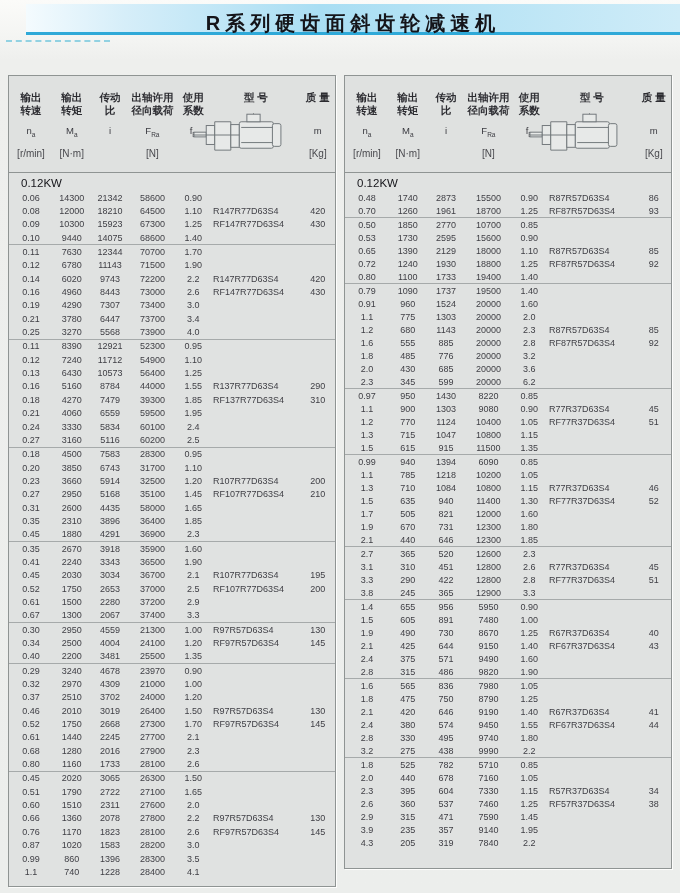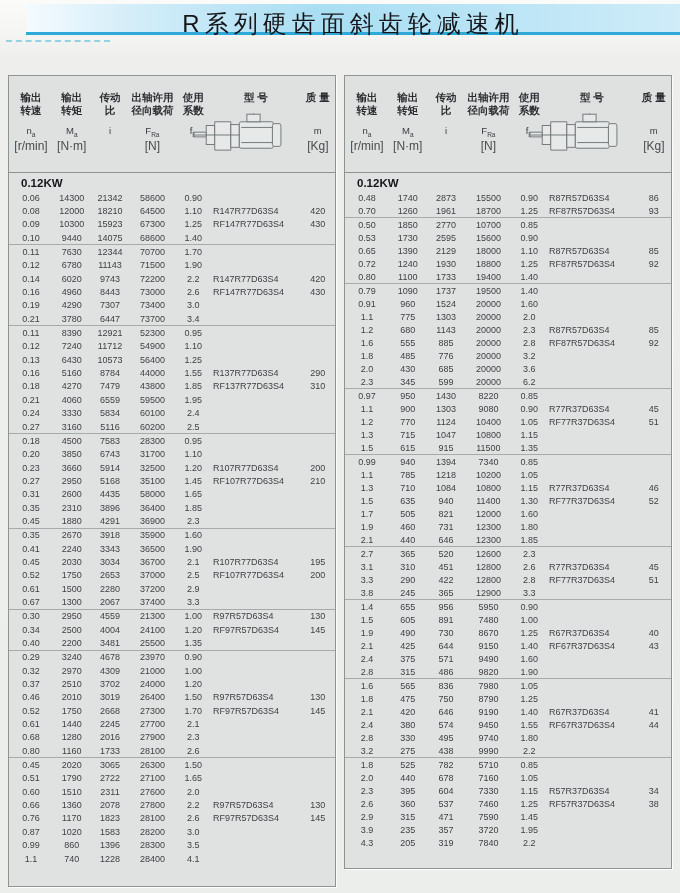--- a/index.html
+++ b/index.html
@@ -10,44 +10,44 @@
     -webkit-font-smoothing:antialiased;
   }
   
   .banner{
     position:absolute;left:26px;top:4px;right:0;height:28px;
     background:linear-gradient(90deg,#f4fbfe 0%,#d6eef9 15%,#a9def3 45%,#b9e4f5 70%,#cfecf8 100%);
     border-bottom:3px solid #2fa9d8;
     display:flex;align-items:center;justify-content:center;
   }
   .banner .title{
-    font-size:24px;font-weight:normal;color:#15151a;letter-spacing:5px;white-space:nowrap;margin-top:11px;
+    font-size:20px;font-weight:bold;color:#15151a;letter-spacing:5px;white-space:nowrap;margin-top:11px;
   }
   .dashes{
     position:absolute;left:6px;top:40px;width:104px;height:0;
     border-top:2px dashed #52bcd9;opacity:.6;
   }
   
   .panel{
     position:absolute;top:75px;width:328px;box-sizing:border-box;
     background:#e0e2e1;border:1px solid #8f9493;
     box-shadow:1px 1px 0 #fdfdfc;
   }
   .panel.left{left:8px;height:812px}
   .panel.right{left:344px;height:794px}
 
   .thead{height:97px;border-bottom:1px solid #8f9493;position:relative;box-sizing:border-box;background:#dfe1e0}
   .hgrid{display:grid;grid-template-columns:13.5% 11.5% 12% 14% 11% 27.5% 10.5%;text-align:center}
   .hlabels{padding-top:15px;font-size:10.5px;font-weight:bold;color:#2c2c31;line-height:12.5px}
   .hsym{margin-top:9px;font-size:9.5px;color:#3a3a40}
   .hsym sub{font-size:6.5px}
-  .hunit{margin-top:1px;font-size:12px;color:#4a4a4f}
+  .hunit{margin-top:10px;font-size:10px;color:#4a4a4f}
   .motor-icon{position:absolute;left:56.5%;top:36px;width:29%;height:46px}
 
-  .power{font-size:11.5px;font-weight:bold;color:#141419;padding:4px 0 2px 12px}
+  .power{font-size:11.5px;font-weight:normal;color:#141419;padding:4px 0 2px 12px}
   .group{border-top:1px solid #a6aaaa}
   .tbody .group:first-child{border-top:none}
   .row{
     display:grid;grid-template-columns:13.5% 11.5% 12% 14% 11% 27.5% 10.5%;
     height:13.35px;align-items:center;font-size:9px;color:#3e3e44;
   }
   .panel.right .row{height:13.0px}
   .cell{white-space:nowrap;overflow:visible}
   .c-num,.c-mass{text-align:center}
   .c-model{text-align:left;padding-left:2px}
@@ -194,20 +194,29 @@
           </div>
           <div class="row">
             <span class="cell c-num">0.21</span>
             <span class="cell c-num">3780</span>
             <span class="cell c-num">6447</span>
             <span class="cell c-num">73700</span>
             <span class="cell c-num">3.4</span>
             <span class="cell c-model"></span>
             <span class="cell c-mass"></span>
           </div>
+          <div class="row">
+            <span class="cell c-num">0.25</span>
+            <span class="cell c-num">3270</span>
+            <span class="cell c-num">5568</span>
+            <span class="cell c-num">73900</span>
+            <span class="cell c-num">4.0</span>
+            <span class="cell c-model"></span>
+            <span class="cell c-mass"></span>
+          </div>
         </div>
         <div class="group">
           <div class="row">
             <span class="cell c-num">0.11</span>
             <span class="cell c-num">8390</span>
             <span class="cell c-num">12921</span>
             <span class="cell c-num">52300</span>
             <span class="cell c-num">0.95</span>
             <span class="cell c-model"></span>
             <span class="cell c-mass"></span>
@@ -236,21 +245,21 @@
             <span class="cell c-num">8784</span>
             <span class="cell c-num">44000</span>
             <span class="cell c-num">1.55</span>
             <span class="cell c-model">R137R77D63S4</span>
             <span class="cell c-mass">290</span>
           </div>
           <div class="row">
             <span class="cell c-num">0.18</span>
             <span class="cell c-num">4270</span>
             <span class="cell c-num">7479</span>
-            <span class="cell c-num">43800</span>
+            <span class="cell c-num">39300</span>
             <span class="cell c-num">1.85</span>
             <span class="cell c-model">RF137R77D63S4</span>
             <span class="cell c-mass">310</span>
           </div>
           <div class="row">
             <span class="cell c-num">0.21</span>
             <span class="cell c-num">4060</span>
             <span class="cell c-num">6559</span>
             <span class="cell c-num">59500</span>
             <span class="cell c-num">1.95</span>
@@ -810,21 +819,21 @@
             <span class="cell c-num">1.35</span>
             <span class="cell c-model"></span>
             <span class="cell c-mass"></span>
           </div>
         </div>
         <div class="group">
           <div class="row">
             <span class="cell c-num">0.99</span>
             <span class="cell c-num">940</span>
             <span class="cell c-num">1394</span>
-            <span class="cell c-num">7340</span>
+            <span class="cell c-num">6090</span>
             <span class="cell c-num">0.85</span>
             <span class="cell c-model"></span>
             <span class="cell c-mass"></span>
           </div>
           <div class="row">
             <span class="cell c-num">1.1</span>
             <span class="cell c-num">785</span>
             <span class="cell c-num">1218</span>
             <span class="cell c-num">10200</span>
             <span class="cell c-num">1.05</span>
@@ -853,21 +862,21 @@
             <span class="cell c-num">1.7</span>
             <span class="cell c-num">505</span>
             <span class="cell c-num">821</span>
             <span class="cell c-num">12000</span>
             <span class="cell c-num">1.60</span>
             <span class="cell c-model"></span>
             <span class="cell c-mass"></span>
           </div>
           <div class="row">
             <span class="cell c-num">1.9</span>
-            <span class="cell c-num">460</span>
+            <span class="cell c-num">670</span>
             <span class="cell c-num">731</span>
             <span class="cell c-num">12300</span>
             <span class="cell c-num">1.80</span>
             <span class="cell c-model"></span>
             <span class="cell c-mass"></span>
           </div>
           <div class="row">
             <span class="cell c-num">2.1</span>
             <span class="cell c-num">440</span>
             <span class="cell c-num">646</span>
@@ -1070,21 +1079,21 @@
             <span class="cell c-num">471</span>
             <span class="cell c-num">7590</span>
             <span class="cell c-num">1.45</span>
             <span class="cell c-model"></span>
             <span class="cell c-mass"></span>
           </div>
           <div class="row">
             <span class="cell c-num">3.9</span>
             <span class="cell c-num">235</span>
             <span class="cell c-num">357</span>
-            <span class="cell c-num">3720</span>
+            <span class="cell c-num">9140</span>
             <span class="cell c-num">1.95</span>
             <span class="cell c-model"></span>
             <span class="cell c-mass"></span>
           </div>
           <div class="row">
             <span class="cell c-num">4.3</span>
             <span class="cell c-num">205</span>
             <span class="cell c-num">319</span>
             <span class="cell c-num">7840</span>
             <span class="cell c-num">2.2</span>

